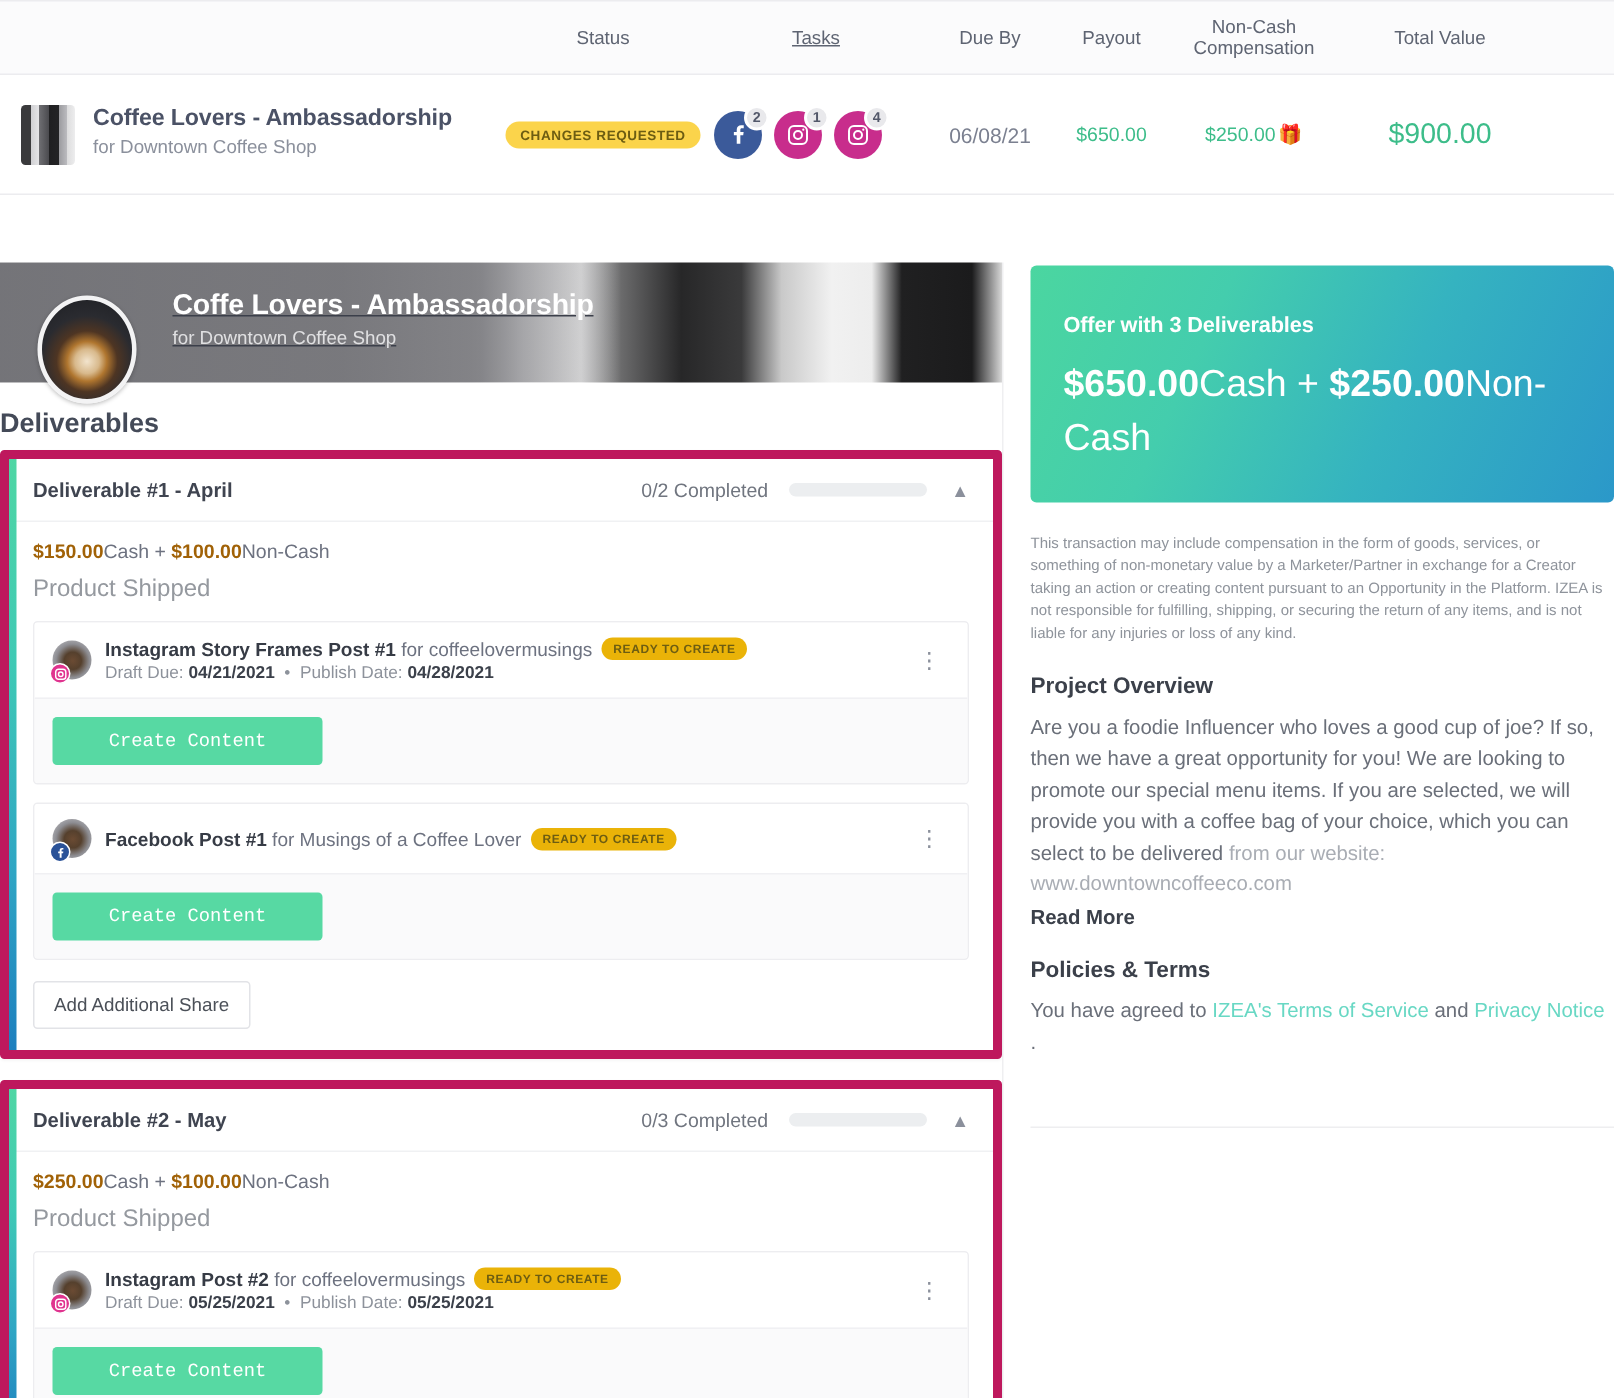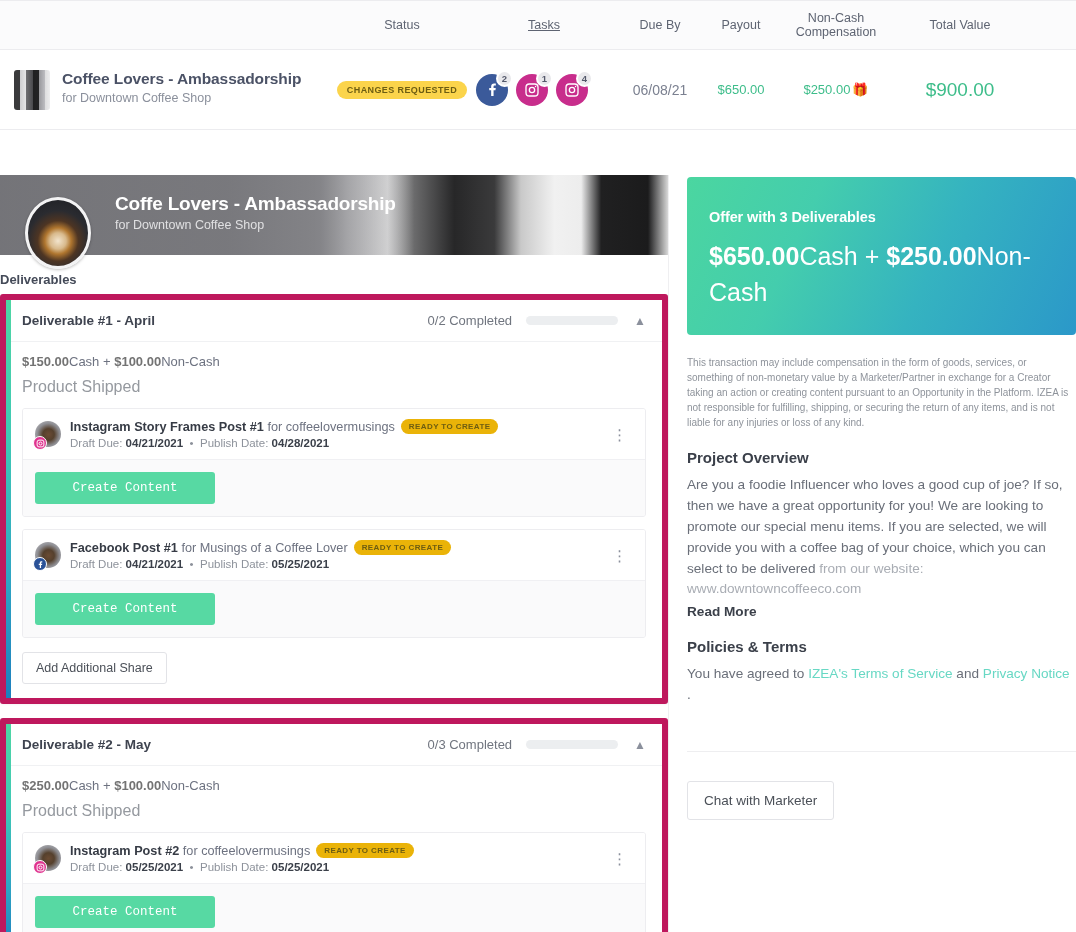--- a/index.html
+++ b/index.html
@@ -129,34 +129,34 @@
         #ededed 87%, #202021 90%,
         #1b1b1c 97%, #d8d8d8 100%);
     overflow: hidden;
   }
   .banner::after {
     content: "";
     position: absolute; inset: 0;
     background: linear-gradient(90deg, rgba(105,105,110,0.82) 0%, rgba(110,110,115,0.72) 48%, rgba(0,0,0,0) 62%);
   }
   .banner-txt {
-    position: absolute; left: 115px; top: 18px; z-index: 3;
+    position: absolute; left: 115px; top: 18px; z-index: 3; text-decoration: underline;
   }
   .banner-title { color: #fff; font-size: 19px; font-weight: bold; letter-spacing: -0.2px; }
   .banner-sub   { color: #e0e0e2; font-size: 12.5px; margin-top: 3px; }
   .avatar {
     position: absolute; left: 25px; top: 22px; z-index: 4;
     width: 66px; height: 72px; border-radius: 50%;
     background: radial-gradient(circle at 50% 62%, #f2e4cd 0%, #d8b98c 16%, #b0762f 26%, #4e3523 40%, #2a2b30 60%, #1d1e22 100%);
     border: 3px solid #f3f3f4;
     box-shadow: 0 1px 3px rgba(0,0,0,0.25);
   }
 
   .deliverables-h {
-    font-size: 13px; font-weight: bold; color: #444a58;
+    font-size: 18px; font-weight: bold; color: #444a58;
     margin: 17px 0 7px 0;
   }
 
   
   .dcard {
     position: relative;
     background: #fff;
     border: 6px solid #be185d;
     border-radius: 3px;
     box-shadow: 0 1px 2px rgba(0,0,0,0.04);
@@ -172,21 +172,21 @@
     padding: 13px 16px 13px 16px;
     border-bottom: 1px solid #f0f1f3;
   }
   .dcard-title { font-size: 13.5px; font-weight: bold; color: #3f4450; flex: 1; }
   .dcard-prog-txt { font-size: 13px; color: #70757f; margin-right: 14px; }
   .progbar { width: 92px; height: 9px; border-radius: 5px; background: #eceef0; margin-right: 16px; }
   .chev { color: #8b909c; font-size: 12px; line-height: 1; }
 
   .dcard-body { padding: 12px 16px 14px 16px; }
   .amt-line { font-size: 13px; color: #6d7280; }
-  .amt-line b { color: #737373; text-align: right; }
+  .amt-line b { color: #a16207; text-align: right; }
   .prod-shipped { font-size: 16px; color: #95999f; margin-top: 9px; }
 
   .task-block {
     border: 1px solid #ededf0;
     border-radius: 3px;
     margin-top: 12px;
     background: #fff;
     overflow: hidden;
   }
   .task-row {
@@ -412,25 +412,20 @@
               <div class="badge badge-fb">
                 <svg width="9" height="9" viewBox="0 0 24 24" fill="#fff">
                     <path d="M13.5 21v-8h2.7l.4-3.1h-3.1V7.9c0-.9.25-1.5 1.55-1.5H16.7V3.6c-.3-.04-1.3-.13-2.47-.13-2.45 0-4.13 1.5-4.13 4.24V9.9H7.4V13h2.7v8h3.4z"></path>
                   </svg>
               </div>
             </div>
             <div class="t-info">
               <div class="t-name">
                 <b>Facebook Post #1</b><span> for Musings of a Coffee Lover</span><span class="pill-ready">READY TO CREATE</span>
               </div>
-              <div class="t-dates">
-                <span>Draft Due: </span><b>04/21/2021</b>
-                &nbsp;•&nbsp;
-                <span>Publish Date: </span><b>05/25/2021</b>
-              </div>
             </div>
             <div class="kebab">⋮</div>
           </div>
           <div class="task-foot">
             <button class="btn-create">Create Content</button>
           </div>
         </div>
 
         <button class="btn-outline">Add Additional Share</button>
       </div>
@@ -497,15 +492,14 @@
       <span class="faded">from our website: www.downtowncoffeeco.com</span>
     </div>
     <span class="link-dark">Read More</span>
 
     <div class="sec-h">Policies &amp; Terms</div>
     <div class="sec-p">
       <span>You have agreed to </span><span class="link-teal">IZEA's Terms of Service</span><span> and </span><span class="link-teal">Privacy Notice</span><span> .</span>
     </div>
 
     <div class="divider"></div>
-    <button class="btn-chat">Chat with Marketer</button>
   </div>
 </div>
 
 </body></html>

